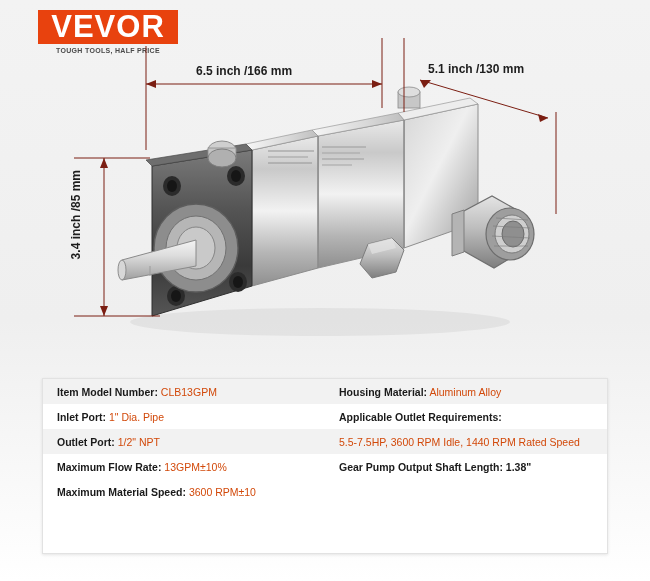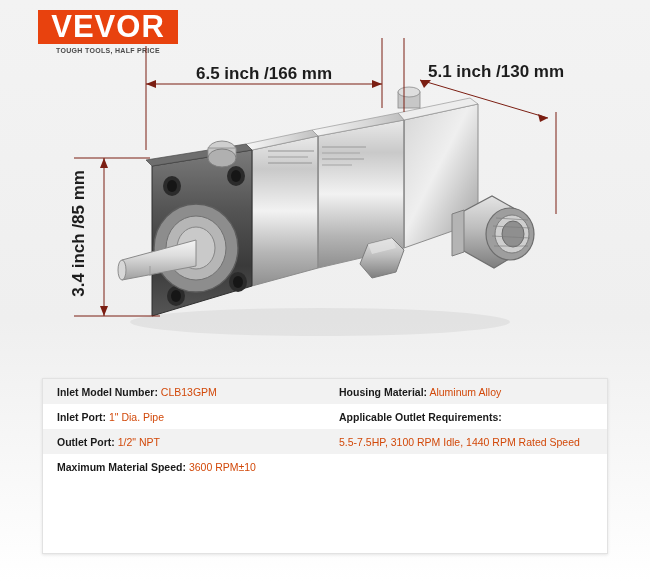--- a/index.html
+++ b/index.html
@@ -46,21 +46,21 @@
   
   .photo {
     position: absolute;
     left: 0; top: 0; width: 650px; height: 372px;
   }
 
   
   .dim-label {
     position: absolute;
     color: #1d1d1d;
-    font-size: 17px;
+    font-size: 12px;
     font-weight: bold;
     white-space: nowrap;
   }
   .dim-top { left: 196px; top: 64px; }
   .dim-right { left: 428px; top: 62px; }
   .dim-left {
     left: 70px; top: 170px;
     writing-mode: vertical-rl;
     transform: rotate(180deg);
     line-height: 1.1;
@@ -248,21 +248,21 @@
     <div class="dim-label dim-top">6.5 inch /166 mm</div>
     <div class="dim-label dim-right">5.1 inch /130 mm</div>
     <div class="dim-label dim-left">3.4 inch /85 mm</div>
   </div>
 
   <div class="spec-card">
     <table class="spec">
       <tbody>
         <tr class="odd">
           <td class="cell-left">
-            <span class="lbl">Inlet Model Number:</span>
+            <span class="lbl">Item Model Number:</span>
             <span class="val">CLB13GPM</span>
           </td>
           <td class="cell-right">
             <span class="lbl">Housing Material:</span>
             <span class="val">Aluminum Alloy</span>
           </td>
         </tr>
         <tr class="even">
           <td class="cell-left">
             <span class="lbl">Inlet Port:</span>
@@ -273,21 +273,31 @@
             <span class="val"></span>
           </td>
         </tr>
         <tr class="odd">
           <td class="cell-left">
             <span class="lbl">Outlet Port:</span>
             <span class="val">1/2" NPT</span>
           </td>
           <td class="cell-right">
             <span class="lbl"></span>
-            <span class="val">5.5-7.5HP, 3100 RPM Idle, 1440 RPM Rated Speed</span>
+            <span class="val">5.5-7.5HP, 3600 RPM Idle, 1440 RPM Rated Speed</span>
+          </td>
+        </tr>
+        <tr class="even">
+          <td class="cell-left">
+            <span class="lbl">Maximum Flow Rate:</span>
+            <span class="val">13GPM±10%</span>
+          </td>
+          <td class="cell-right">
+            <span class="lbl">Gear Pump Output Shaft Length:</span>
+            <span class="val-plain">1.38"</span>
           </td>
         </tr>
         <tr class="even">
           <td class="cell-left">
             <span class="lbl">Maximum Material Speed:</span>
             <span class="val">3600 RPM±10</span>
           </td>
           <td class="cell-right">
             <span class="lbl"></span>
             <span class="val"></span>

